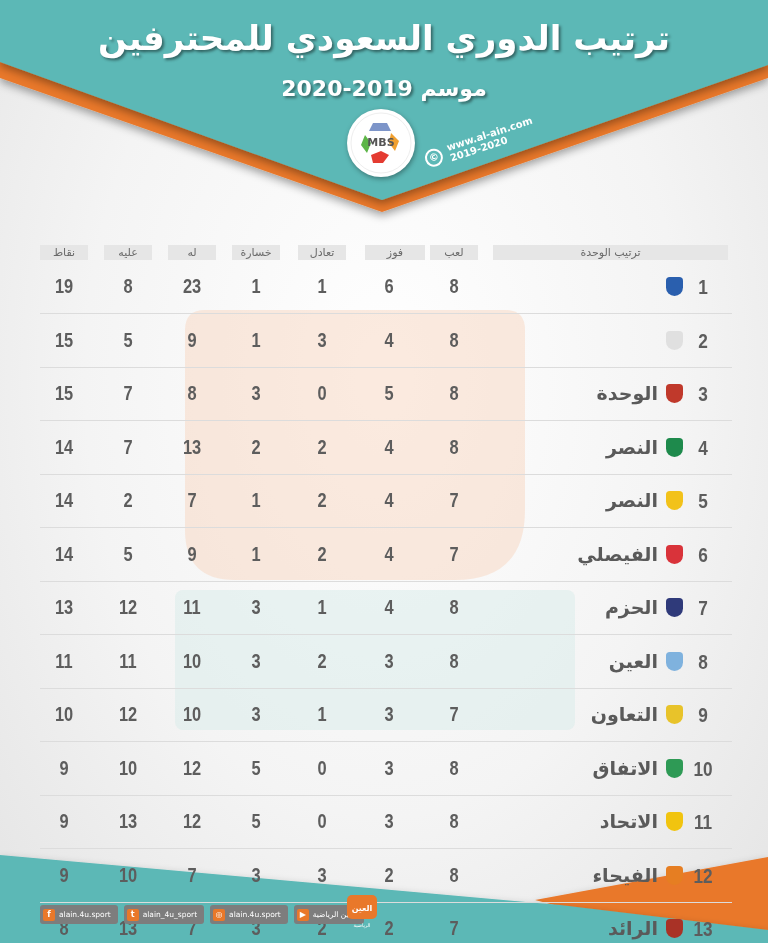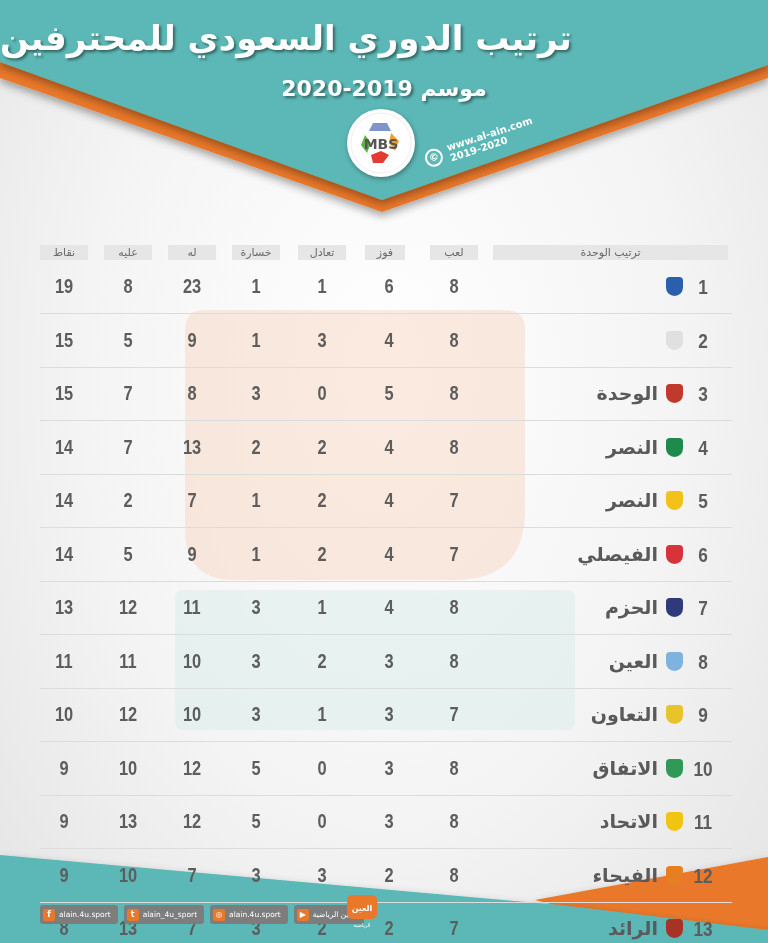--- a/index.html
+++ b/index.html
@@ -1,33 +1,33 @@
 <!DOCTYPE html>
 <html><head>
 <meta charset="utf-8">
 <style>
   html,body{margin:0;padding:0;}
   body{width:768px;height:943px;overflow:hidden;position:relative;
     background:radial-gradient(ellipse at 50% 40%, #ffffff 0%, #f4f4f4 55%, #e4e4e4 100%);
     font-family:"DejaVu Sans", sans-serif;color:#5a5a5a;}
   .abs{position:absolute;}
   svg{display:block;}
-  .title{position:absolute;top:18px;left:0;width:768px;text-align:left;color:#fff;
+  .title{position:absolute;top:18px;left:0;width:768px;text-align:center;color:#fff;
     font-family:"DejaVu Sans",sans-serif;font-weight:bold;font-size:34px;direction:rtl;
     text-shadow:2px 2px 3px rgba(0,0,0,.45);}
   .subtitle{position:absolute;top:76px;left:0;width:768px;text-align:center;color:#fff;
     font-weight:bold;font-size:22px;direction:rtl;text-shadow:2px 2px 3px rgba(0,0,0,.45);}
   .copyright{position:absolute;left:422px;top:150px;color:#fff;font-size:10px;font-weight:bold;
     transform:rotate(-18deg);transform-origin:left top;line-height:11px;}
   .copyright .c{display:inline-block;width:14px;height:14px;border:2px solid #fff;border-radius:50%;
     text-align:center;line-height:14px;font-size:10px;margin-right:3px;vertical-align:middle;}
   .copyright .lines{display:inline-block;vertical-align:middle;}
   .logo{position:absolute;left:347px;top:109px;width:68px;height:68px;border-radius:50%;
     background:#fff;box-shadow:1px 2px 5px rgba(0,0,0,.35);}
-  .logo .mbs{position:absolute;left:0;top:27px;width:68px;text-align:center;font-size:14px;font-weight:bold;color:#555;}
+  .logo .mbs{position:absolute;left:0;top:27px;width:68px;text-align:center;font-size:11px;font-weight:bold;color:#555;}
   .watermark{position:absolute;left:175px;top:310px;width:400px;height:420px;pointer-events:none;}
   .hdr{position:absolute;top:245px;height:15px;background:#e6e6e6;font-size:11px;color:#6a6a6a;
     text-align:center;line-height:15px;direction:rtl;}
   .row{position:absolute;left:40px;width:692px;height:53px;border-bottom:1.5px solid #dcdcdc;}
   .cell{position:absolute;top:0;height:53px;line-height:53px;font-size:20px;color:#5d5d5d;text-align:center;
     font-family:"Liberation Sans",sans-serif;font-weight:bold;transform:scaleX(.82);}
   .rank{position:absolute;top:0;height:53px;line-height:53px;font-size:21px;color:#5d5d5d;width:30px;text-align:center;
     font-family:"Liberation Sans",sans-serif;font-weight:bold;transform:scaleX(.82);}
   .team{position:absolute;top:0;right:74px;height:53px;line-height:53px;font-size:19px;color:#5a5a5a;direction:rtl;
     font-weight:bold;white-space:nowrap;}
@@ -78,21 +78,21 @@
 <div class="copyright">
   <span class="c">©</span>
   <span class="lines">
     <div>www.al-ain.com</div>
     <div>2019-2020</div>
   </span>
 </div>
 
 <div class="hdr" style="left:493px;width:235px;">ترتيب الوحدة</div>
 <div class="hdr" style="left:430px;width:48px;">لعب</div>
-<div class="hdr" style="left:365px;width:40px;">فوز</div>
+<div class="hdr" style="left:365px;width:60px;">فوز</div>
 <div class="hdr" style="left:298px;width:48px;">تعادل</div>
 <div class="hdr" style="left:232px;width:48px;">خسارة</div>
 <div class="hdr" style="left:168px;width:48px;">له</div>
 <div class="hdr" style="left:104px;width:48px;">عليه</div>
 <div class="hdr" style="left:40px;width:48px;">نقاط</div>
 
 <div id="rows">
     <div class="row" style="top: 260px;">
       <div class="rank" style="right:14px">1</div>
       <span class="badge" style="background:#2a5fae"></span>

